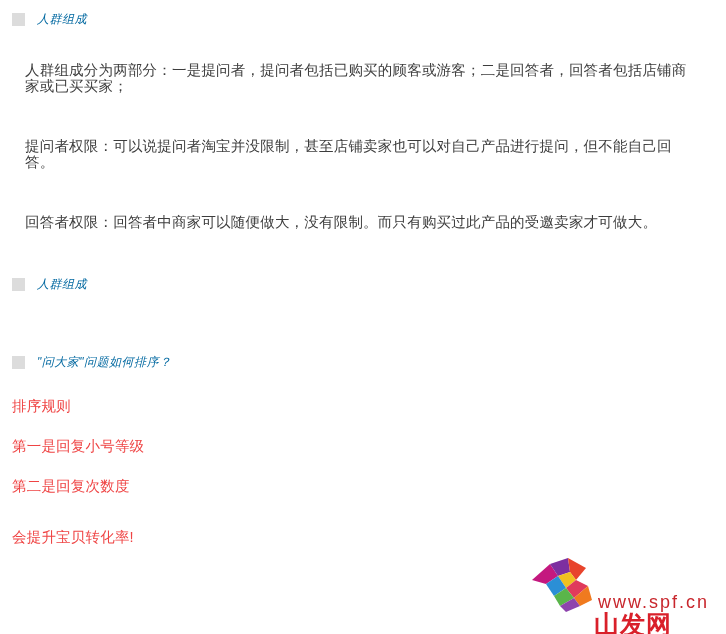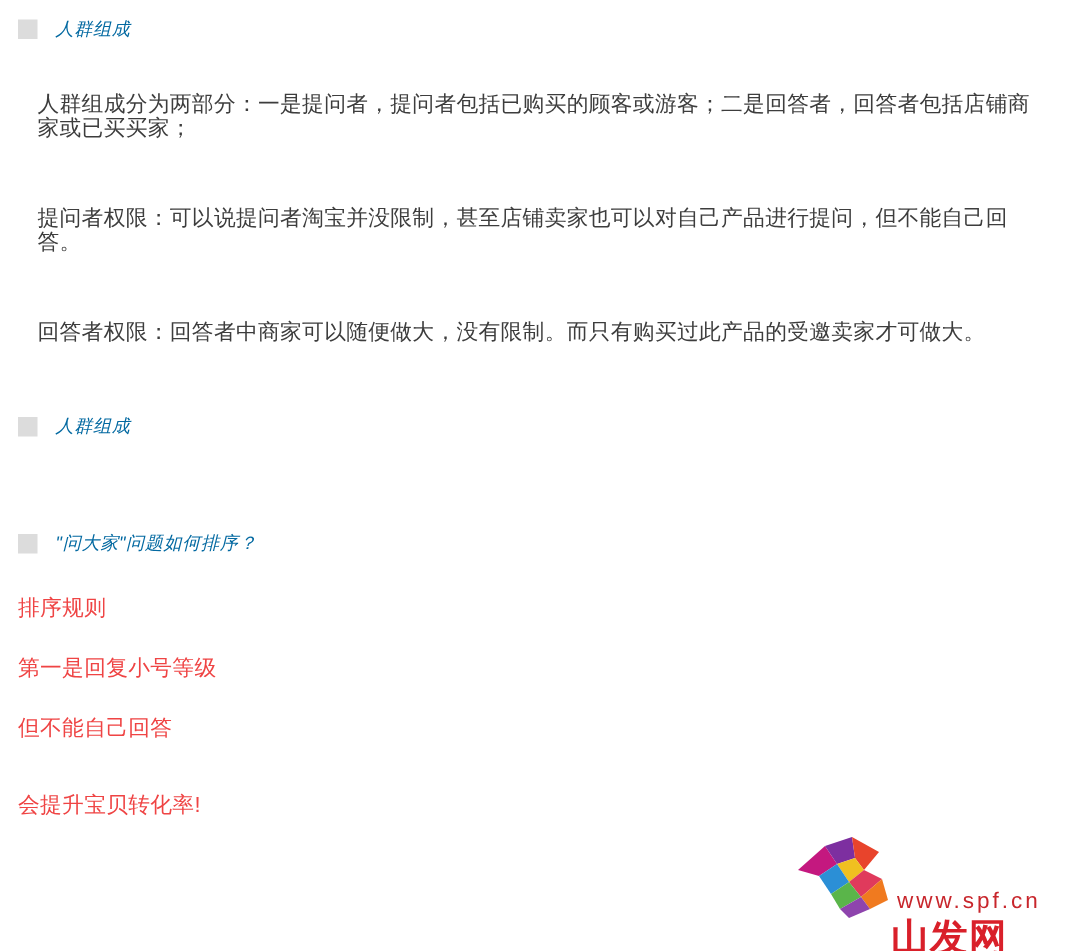--- a/index.html
+++ b/index.html
@@ -78,21 +78,21 @@
     font-weight: bold;
     color: #d9202a;
     letter-spacing: 1px;
     font-family: "Liberation Sans", sans-serif;
     margin-top: 48px;
   }
   .wm-text-sub {
     position: absolute;
     left: 70px;
     top: 38px;
-    font-size: 15px;
+    font-size: 18px;
     color: #c8262c;
     letter-spacing: 2px;
     font-family: "Liberation Sans", sans-serif;
   }
 </style>
 </head>
 <body>
 
 <div class="page">
 
@@ -122,21 +122,21 @@
   <div class="section-head">
     <span class="bullet"></span>
     <span class="head-text">"问大家"问题如何排序？</span>
   </div>
 
   <div class="gap-sm"></div>
   <p class="list-line">排序规则</p>
   <div class="gap-sm"></div>
   <p class="list-line">第一是回复小号等级</p>
   <div class="gap-sm"></div>
-  <p class="list-line">但不能自己回答</p>
+  <p class="list-line">第二是回复次数度</p>
   <div class="gap-sm"></div>
   <div class="gap-sm"></div>
   <p class="list-line">会提升宝贝转化率!</p>
 
   <div class="watermark">
     <svg width="190" height="62" viewBox="0 0 190 62">
       <g>
         <polygon points="4,26 22,10 30,22 18,30" fill="#c4187f"></polygon>
         <polygon points="22,10 40,4 42,18 30,22" fill="#7d2fa0"></polygon>
         <polygon points="40,4 58,14 48,26 42,18" fill="#e8442c"></polygon>

